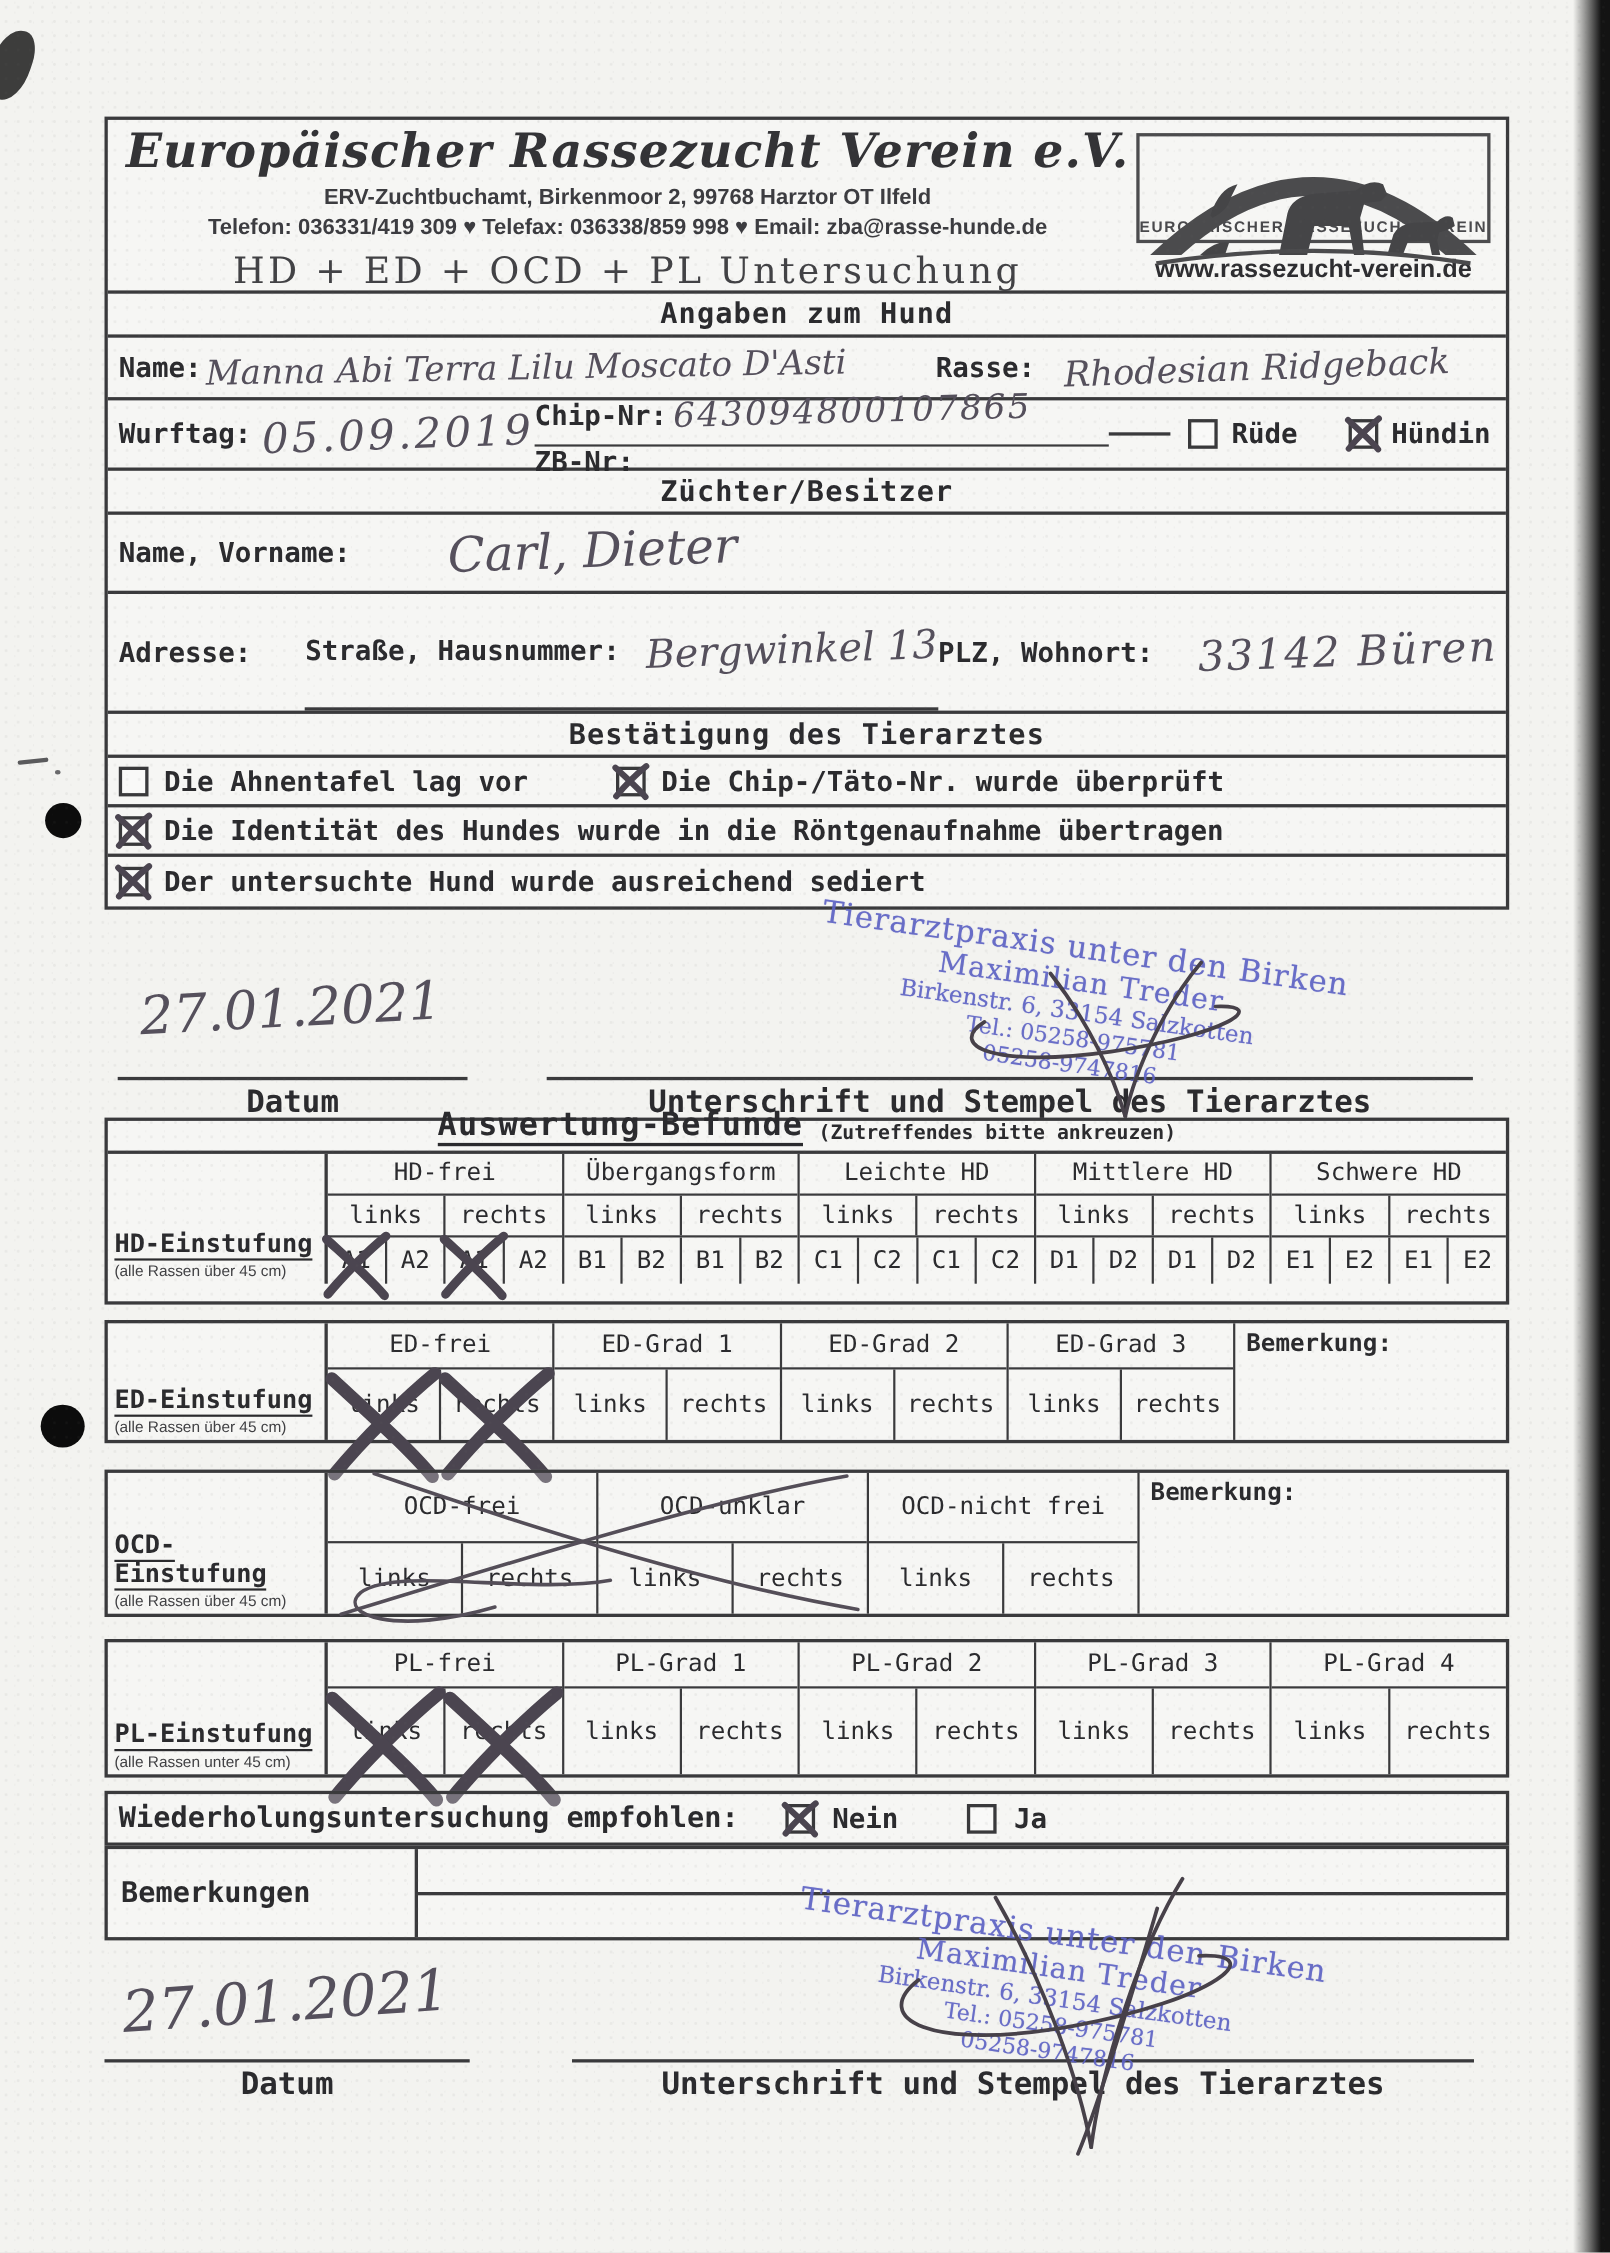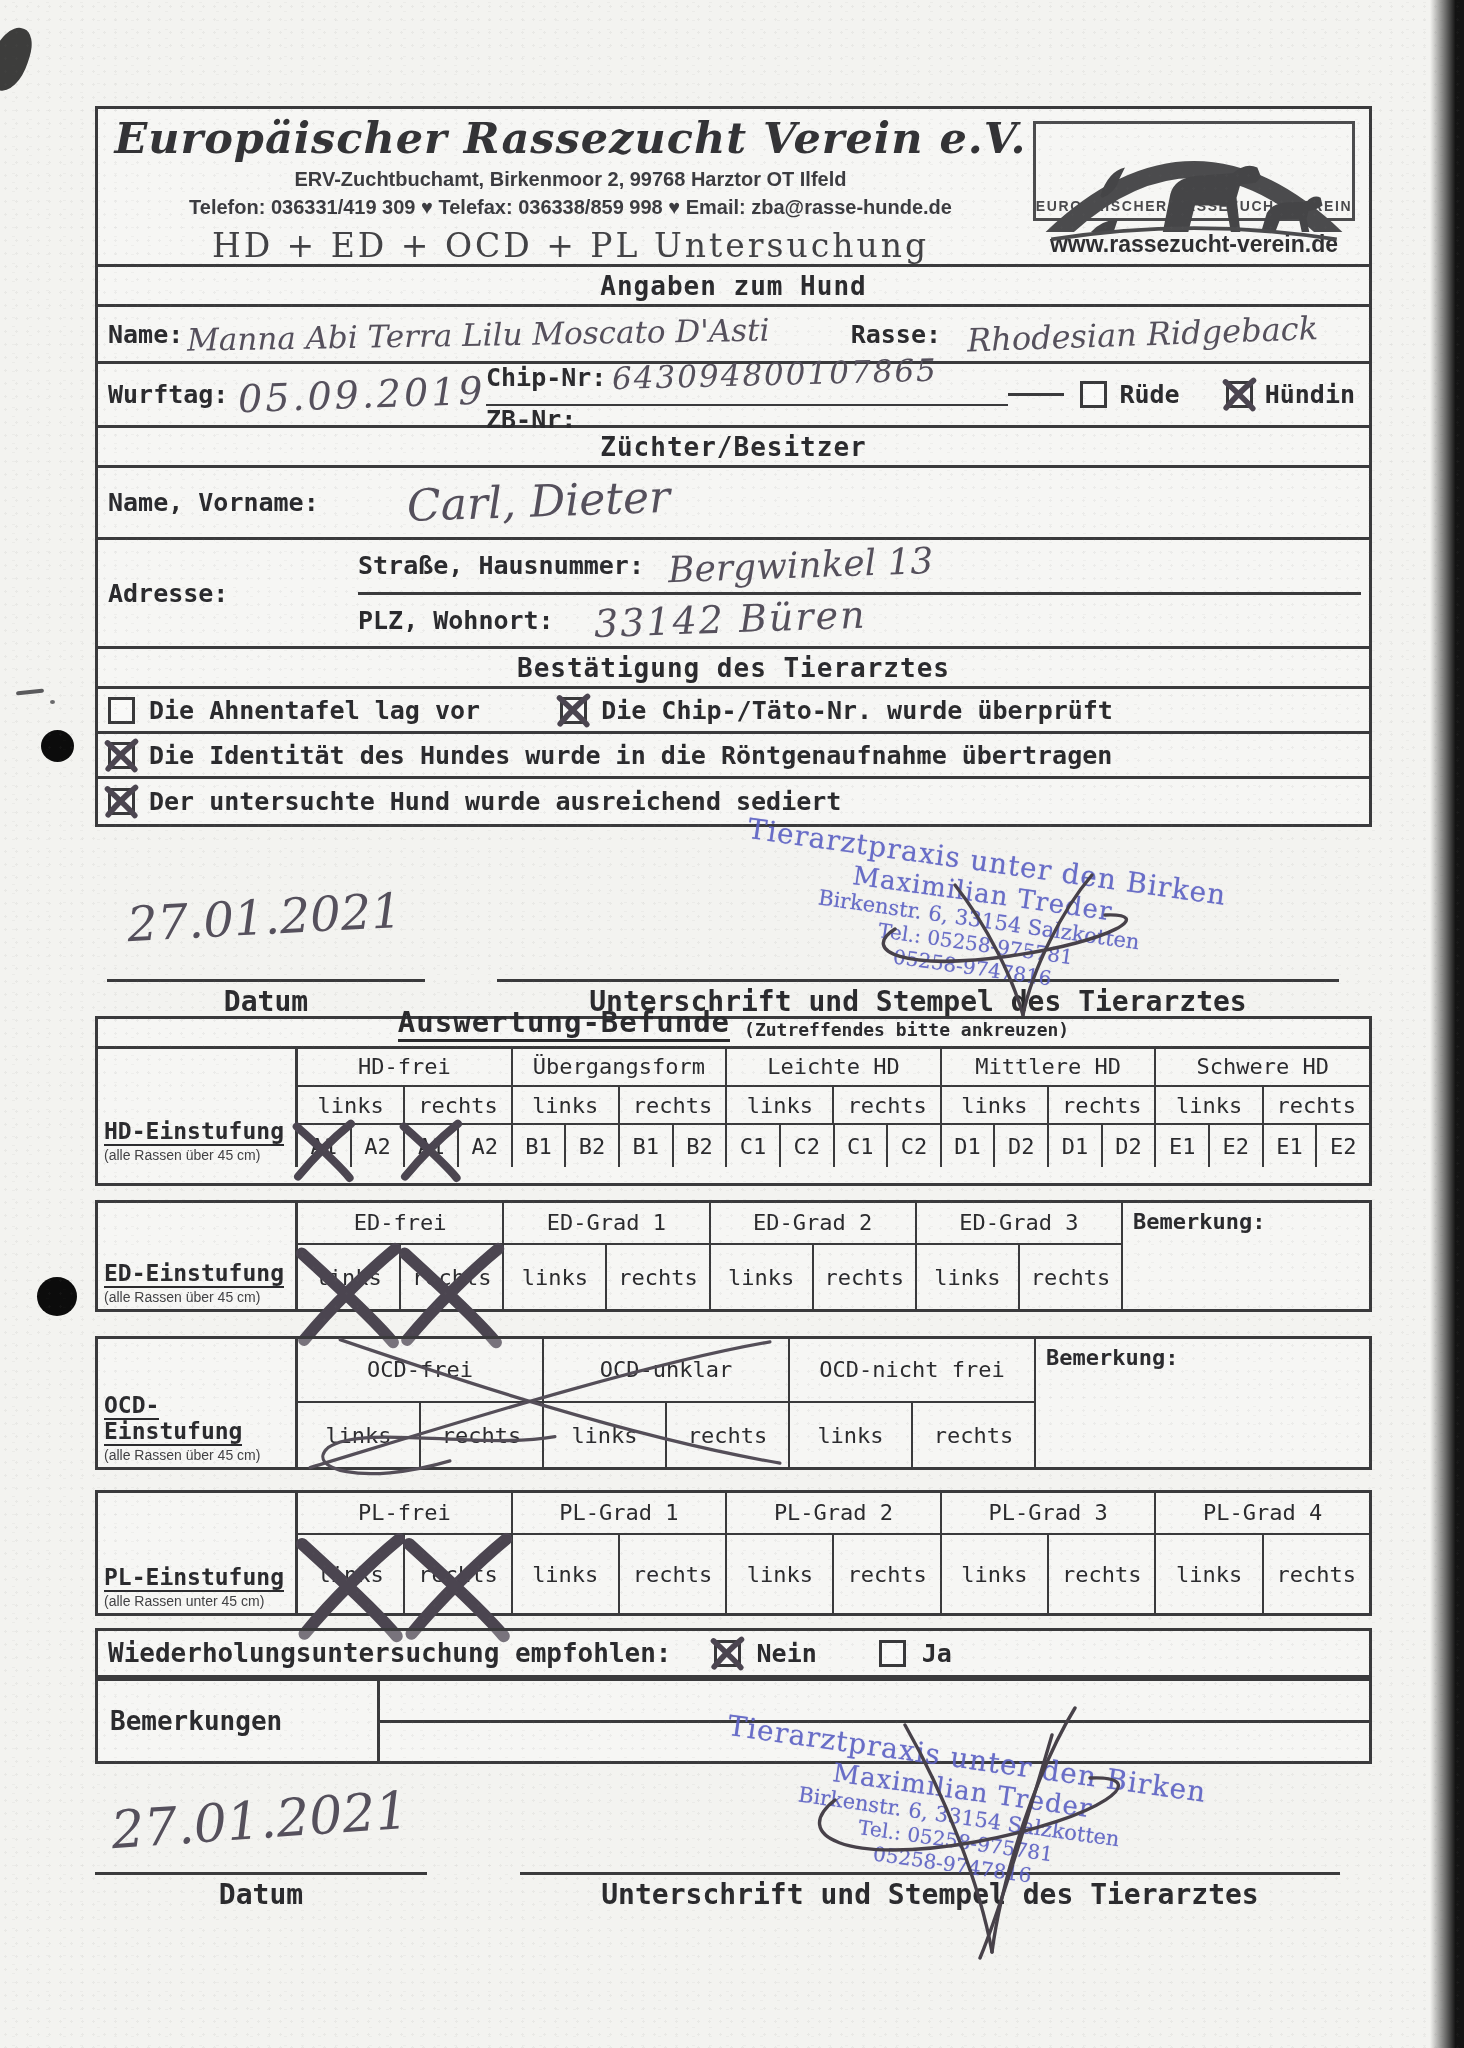--- a/index.html
+++ b/index.html
@@ -70,21 +70,21 @@
   .hw-chip{font-size:31px;letter-spacing:2px;transform:rotate(-1.5deg);padding-left:6px;}
   .wt-zbline{display:flex;align-items:center;height:28px;}
   .wt-right{flex:1;display:flex;align-items:center;justify-content:flex-end;gap:12px;padding-right:6px;}
   .sex-dash{width:56px;height:3px;background:var(--ln);margin-right:4px;}
 
   .row-nv{height:72px;padding:0 8px 0 10px;}
   .hw-owner{font-size:44px;transform:rotate(-2deg);padding-left:88px;}
 
   .row-addr{height:109px;padding:0 8px 0 10px;align-items:stretch;}
   .addr-left{width:250px;display:flex;align-items:center;}
-  .addr-right{flex:1;display:flex;flex-direction:column;}
+  .addr-right{flex:1;display:flex;flex-direction:row;}
   .addr-sub{flex:1;display:flex;align-items:center;}
   .addr-sub.first{border-bottom:3px solid var(--ln);}
   .hw-street{font-size:36px;transform:rotate(-2deg);padding-left:24px;}
   .hw-city{font-size:38px;letter-spacing:2px;transform:rotate(-2deg);padding-left:40px;}
 
   .row-check{height:45px;padding:0 8px 0 10px;border-bottom:3px solid var(--ln);display:flex;align-items:center;gap:14px;color:var(--ink);}
   .row-check.last{border-bottom:none;}
   .chk-item{display:flex;align-items:center;gap:14px;}
   .cb{width:27px;height:27px;border:3px solid #39393b;position:relative;flex:none;background:rgba(255,255,255,.4);}
   .cb .xmark{position:absolute;inset:-7px;}

